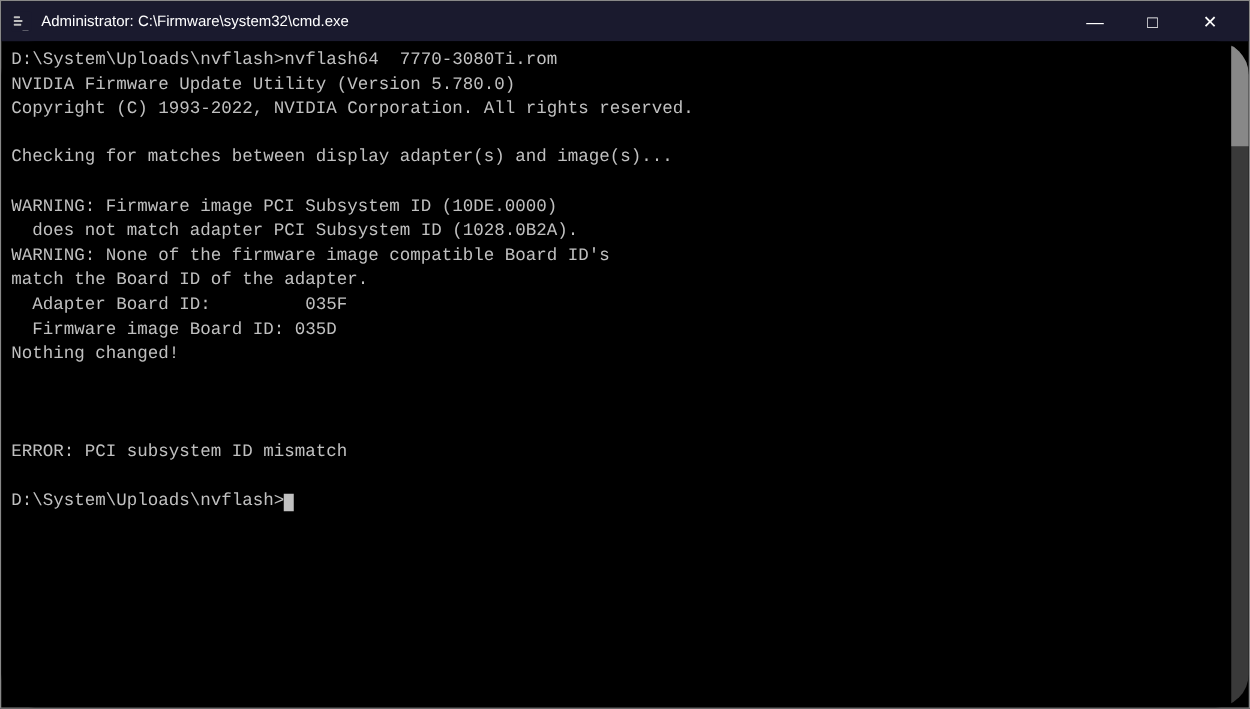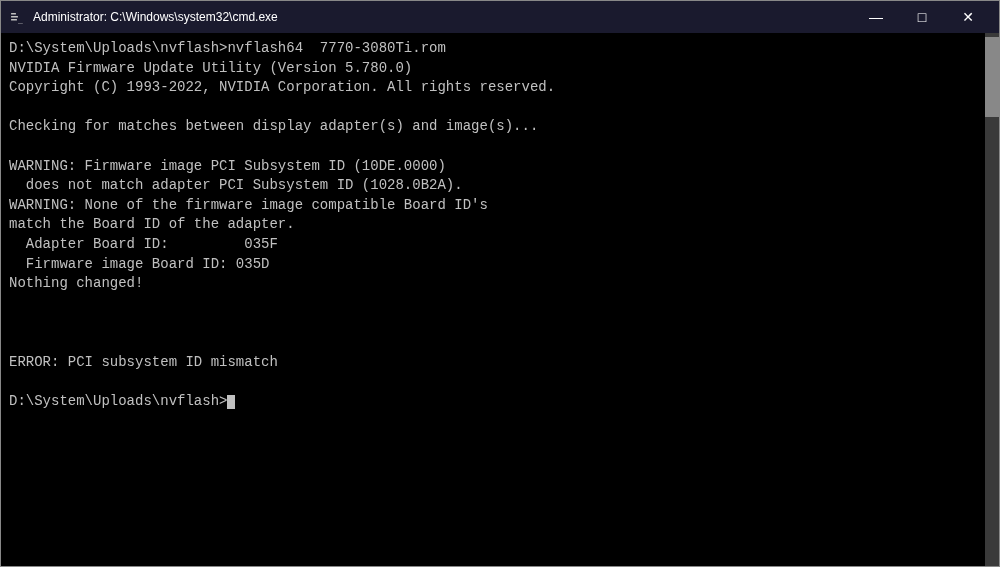--- a/index.html
+++ b/index.html
@@ -76,20 +76,21 @@
       display: flex;
       align-items: center;
       justify-content: center;
       font-family: 'Segoe UI', Arial, sans-serif;
     }
 
     .terminal-body {
       flex: 1;
       display: flex;
       overflow: hidden;
+      border-radius: 27px;
     }
 
     .terminal-content {
       flex: 1;
       background: #000000;
       color: #c0c0c0;
       font-family: 'Lucida Console', 'Courier New', monospace;
       font-size: 14px;
       line-height: 1.4;
       padding: 6px 8px;
@@ -133,21 +134,21 @@
   <div class="title-bar">
     <div class="title-bar-icon">
       <svg viewBox="0 0 16 16" fill="none">
         <rect width="16" height="16" rx="1" fill="#1a1a2e"></rect>
         <rect x="2" y="4" width="5" height="1.5" rx="0.5" fill="#c0c0c0"></rect>
         <rect x="2" y="7" width="7" height="1.5" rx="0.5" fill="#c0c0c0"></rect>
         <rect x="2" y="10" width="6" height="1.5" rx="0.5" fill="#c0c0c0"></rect>
         <text x="9" y="13" font-size="8" fill="#c0c0c0" font-family="monospace">_</text>
       </svg>
     </div>
-    <span class="title-bar-text">Administrator: C:\Windows\system32\cmd.exe</span>
+    <span class="title-bar-text">Administrator: C:\Firmware\system32\cmd.exe</span>
     <div class="title-bar-controls">
       <button class="title-bar-button">—</button>
       <button class="title-bar-button">□</button>
       <button class="title-bar-button close">✕</button>
     </div>
   </div>
   <div class="terminal-body">
     <div class="terminal-content" id="terminal-output">D:\System\Uploads\nvflash&gt;nvflash64  7770-3080Ti.rom
 NVIDIA Firmware Update Utility (Version 5.780.0)
 Copyright (C) 1993-2022, NVIDIA Corporation. All rights reserved.

